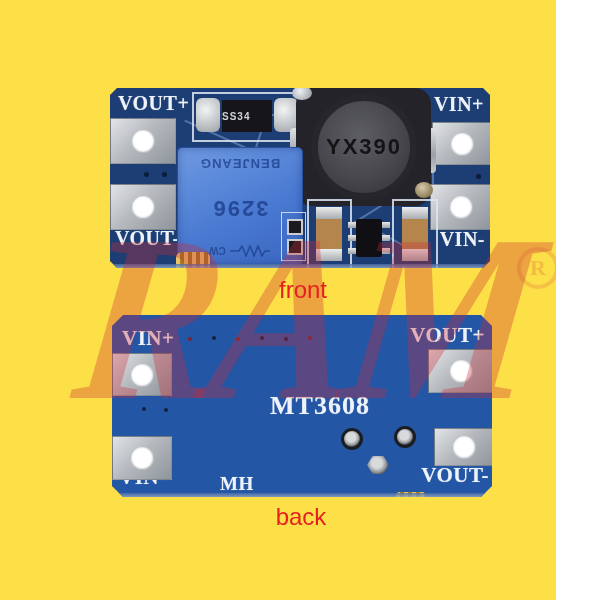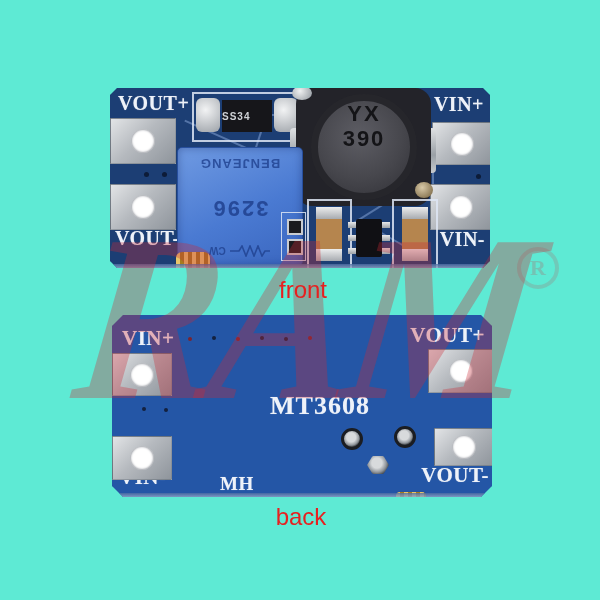--- a/index.html
+++ b/index.html
@@ -1,16 +1,16 @@
 <!DOCTYPE html>
 <html><head>
 <meta charset="utf-8">
 <style>
   html,body{margin:0;padding:0;background:#fff;}
-  #stage{position:relative;width:600px;height:600px;background:#5eead4;overflow:hidden;
+  #stage{position:relative;width:556px;height:600px;background:#fde047;overflow:hidden;
          font-family:"Liberation Sans",sans-serif;}
   .abs{position:absolute;}
 
   
   .board{position:absolute;box-shadow:0 2px 5px rgba(30,40,70,.35);}
   #front-board{left:110px;top:88px;width:380px;height:180px;background:#1c3e74;
     clip-path:polygon(7px 0,373px 0,380px 7px,380px 173px,373px 180px,7px 180px,0 173px,0 7px);}
   #back-board{left:112px;top:315px;width:380px;height:182px;background:#2456a6;
     clip-path:polygon(11px 0,369px 0,380px 11px,380px 171px,369px 182px,11px 182px,0 171px,0 11px);}
   .board-edge{position:absolute;left:4px;right:4px;bottom:0;height:4px;
@@ -32,21 +32,21 @@
   .diode-blob{position:absolute;top:4px;width:24px;height:34px;border-radius:6px;
     background:radial-gradient(circle at 40% 35%,#f2f3f4,#9da2a8);}
   .diode-body{position:absolute;left:28px;top:6px;width:50px;height:32px;background:#16161a;
     display:flex;align-items:center;justify-content:flex-start;color:#cfd2d6;
     font-size:10px;font-weight:bold;letter-spacing:1px;}
   .ind-tab{position:absolute;width:27px;height:45px;
     background:linear-gradient(180deg,#dfe1e3,#9aa0a6 60%,#c7cbcf);border-radius:4px;}
   .ind-body{position:absolute;background:#232329;border-radius:16px;}
   .ind-face{position:absolute;border-radius:50%;
     background:radial-gradient(circle at 45% 38%,#5d5d64 0%,#47474d 55%,#303036 100%);
-    border:7px solid #26262b;display:flex;flex-direction:column;align-items:center;
+    border:7px solid #26262b;display:flex;flex-direction:row;align-items:center;justify-content:center;
     color:#141417;font-weight:bold;font-size:22px;line-height:1.15;letter-spacing:2px;}
   .blob{position:absolute;border-radius:50%;background:radial-gradient(circle at 40% 35%,#f0f1f2,#8e949b);}
 
   .trimmer{position:absolute;background:linear-gradient(155deg,#6f9ae2 0%,#4a7ad2 55%,#3a66bf 100%);
     border:1px solid #274f9e;border-radius:5px;box-shadow:inset 0 0 8px rgba(20,40,100,.4);}
   .trim-marks{position:absolute;inset:0;transform:rotate(180deg);display:flex;flex-direction:column;
     align-items:center;justify-content:space-between;padding:8px 4px;box-sizing:border-box;
     color:#20418f;}
   .trim-model{font-size:22px;font-weight:bold;letter-spacing:2px;opacity:.85;}
   .trim-brand{font-size:13px;font-weight:bold;letter-spacing:1px;opacity:.8;}

